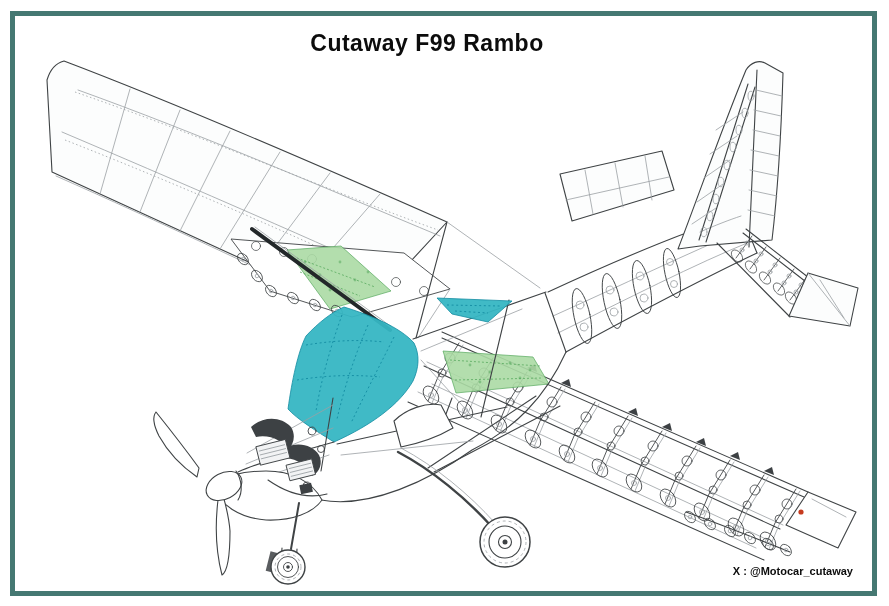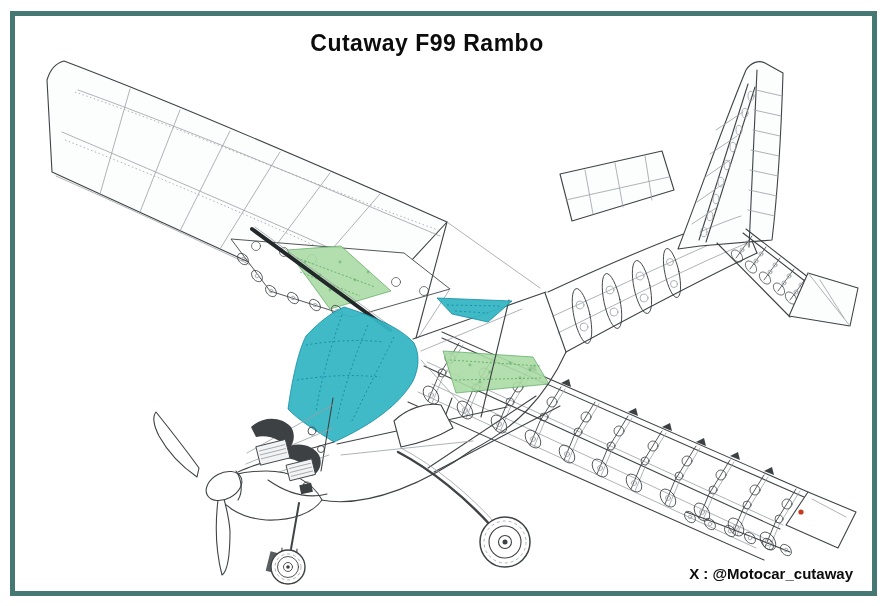--- a/index.html
+++ b/index.html
@@ -12,21 +12,21 @@
     position:absolute;left:10px;top:11px;width:867px;height:585px;
     border:5px solid var(--frame-border,#457872);box-sizing:border-box;
     background:transparent;pointer-events:none;
   }
   .title{
     position:absolute;left:0;top:30px;width:854px;text-align:center;
     font-size:23px;font-weight:bold;color:#0c0c0c;letter-spacing:.5px;
   }
   .attribution{
     position:absolute;right:36px;top:565px;
-    font-size:15px;font-weight:bold;color:#0c0c0c;
+    font-size:11px;font-weight:bold;color:#0c0c0c;
   }
   svg{position:absolute;left:0;top:0;}
   .ln{stroke:var(--line-dark,#3f4345);fill:none;stroke-width:1.1;stroke-linecap:round;stroke-linejoin:round;}
   .lt{stroke:var(--line-light,#9aa0a3);fill:none;stroke-width:.8;stroke-linecap:round;}
   .dash{stroke:var(--line-light,#9aa0a3);fill:none;stroke-width:.8;stroke-dasharray:1.5 2.5;}
   .wingfill{fill:#fcfdfd;stroke:var(--line-dark,#3f4345);stroke-width:1.1;stroke-linejoin:round;}
   .whitefill{fill:#ffffff;stroke:var(--line-dark,#3f4345);stroke-width:1.1;stroke-linejoin:round;}
   .dk{fill:#3d4144;stroke:none;}
   .cy{fill:var(--highlight-cyan,#36b6c3);fill-opacity:.95;stroke:var(--highlight-cyan-deep,#128ba1);stroke-width:.8;}
   .cyd{stroke:var(--highlight-cyan-deep,#128ba1);fill:none;stroke-width:.9;stroke-dasharray:2 2.6;}

